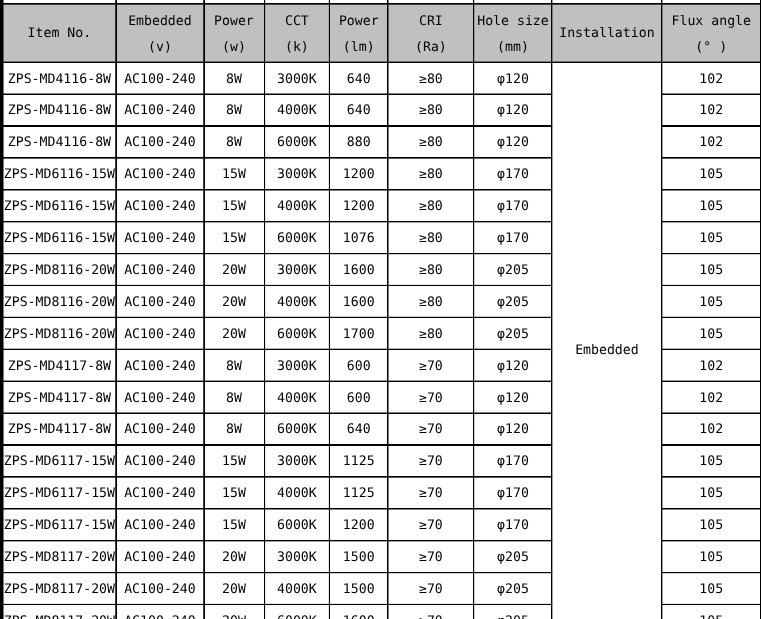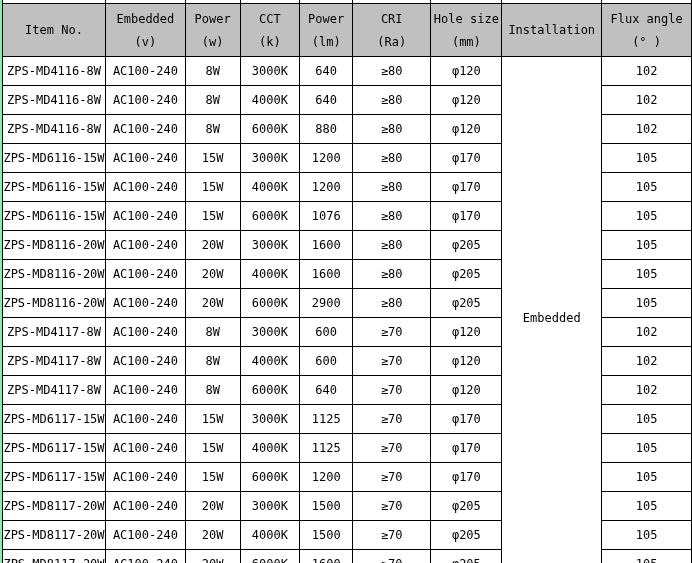--- a/index.html
+++ b/index.html
@@ -1,20 +1,20 @@
 <!DOCTYPE html>
 <html><head>
 <meta charset="utf-8">
 <style>
   html,body { margin:0; padding:0; background:#ffffff; }
   .screen {
     position:relative;
     width:692px; height:563px;
     overflow:hidden;
-    background:#86efac;
+    background:#000000;
     font-family:"DejaVu Sans Mono","Liberation Mono",monospace;
   }
   table.spec {
     position:absolute;
     left:2px; top:-25px;
     border-collapse:collapse;
     table-layout:fixed;
   }
   .spec th, .spec td {
     border:1px solid #000000;
@@ -202,21 +202,21 @@
           <td>1600</td>
           <td>≥80</td>
           <td>φ205</td>
           <td>105</td>
         </tr>
         <tr class="data-row">
           <td>ZPS-MD8116-20W</td>
           <td>AC100-240</td>
           <td>20W</td>
           <td>6000K</td>
-          <td>2900</td>
+          <td>1700</td>
           <td>≥80</td>
           <td>φ205</td>
           <td>105</td>
         </tr>
         <tr class="data-row">
           <td>ZPS-MD4117-8W</td>
           <td>AC100-240</td>
           <td>8W</td>
           <td>3000K</td>
           <td>600</td>

